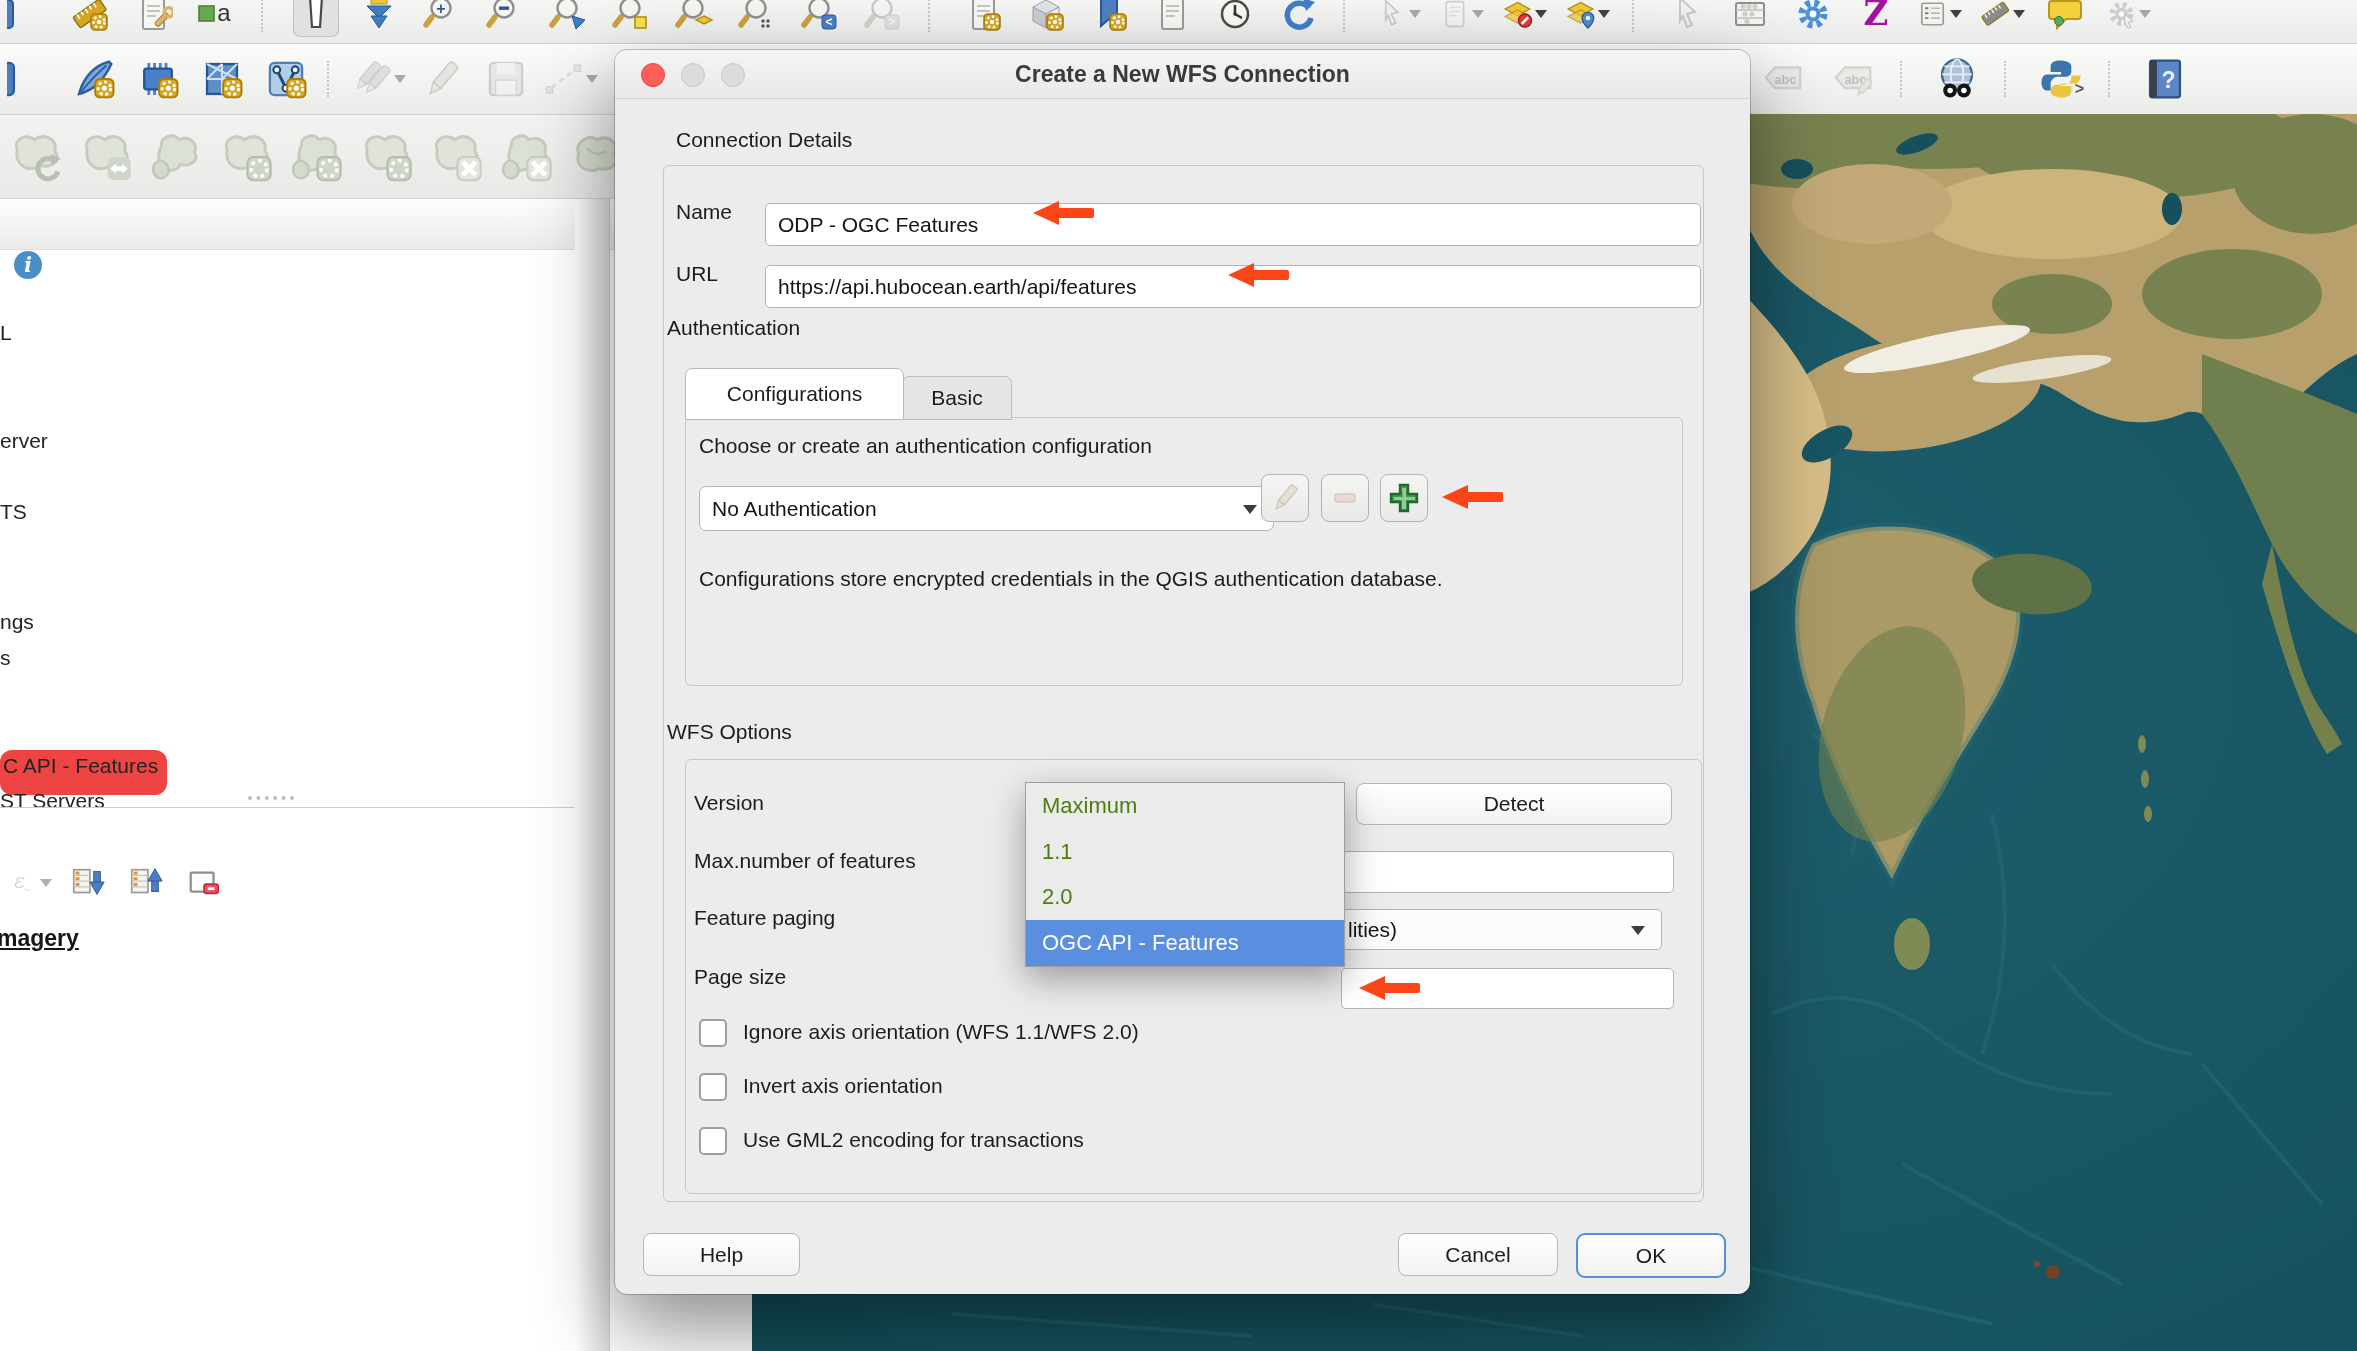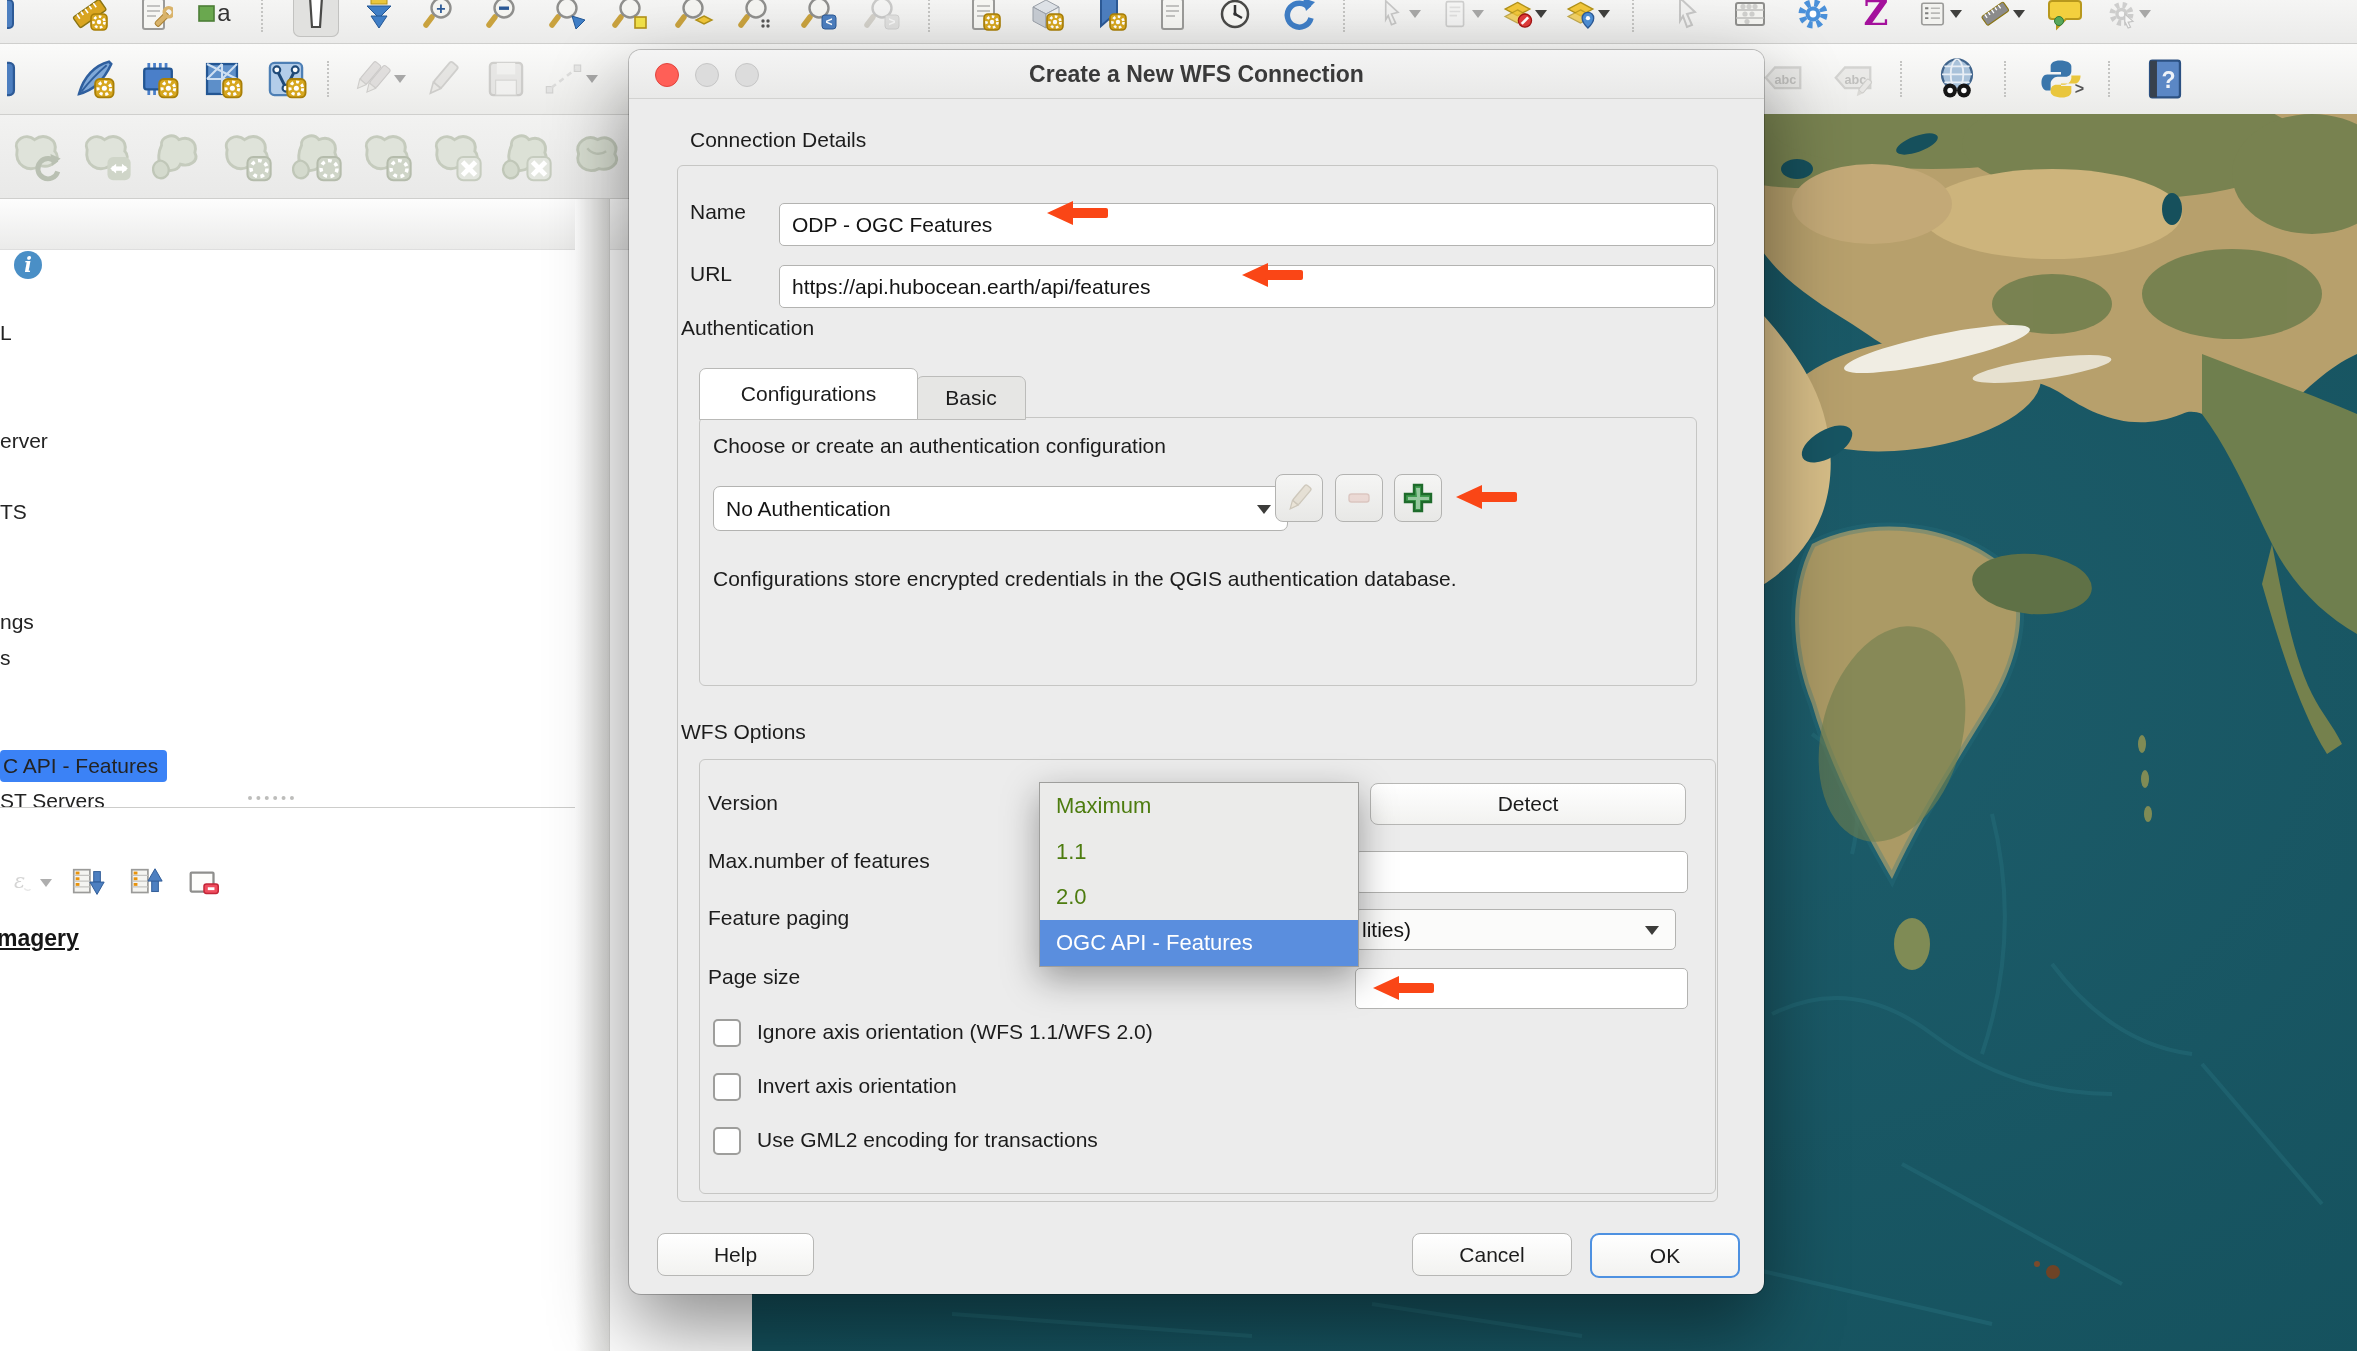--- a/index.html
+++ b/index.html
@@ -28,37 +28,37 @@
   .sep{width:8px;height:36px;border-left:2px dotted #c4c4c2;margin:0 5px;flex:none;align-self:center;}
 
   
   #panel{position:absolute;left:0;top:199px;width:752px;bottom:0;background:#fff;}
   #panel-head{position:absolute;left:0;top:0;width:100%;height:50px;
               background:linear-gradient(#fdfdfd,#ebebea);border-bottom:1px solid #dedede;}
   #info-badge{position:absolute;left:14px;top:52px;width:28px;height:28px;border-radius:50%;
               background:#4a8fc6;color:#fff;font-family:"DejaVu Serif",serif;font-style:italic;
               font-weight:bold;font-size:20px;display:flex;align-items:center;justify-content:center;}
   .tree-item{position:absolute;left:0;font-size:21px;color:#232323;white-space:nowrap;line-height:30px;}
-  .tree-item.selected{background:#3b82f6;border-radius:4px;padding:1px 9px 1px 3px;}
+  .tree-item.selected{background:#ef4444;border-radius:12px;padding:1px 9px 14px 3px;}
   #panel-divider{position:absolute;left:0;top:608px;width:609px;border-top:1px solid #cdcdcb;}
   #panel-handle{position:absolute;left:248px;top:597px;width:46px;height:5px;
                 border-top:4px dotted #bdbdbb;}
   #panel-strip{position:absolute;left:575px;top:0;bottom:0;width:34px;
                background:linear-gradient(90deg,#ffffff,#dcdcda);border-right:1px solid #cfcfcd;}
   #ptools{position:absolute;left:8px;top:662px;display:flex;align-items:center;gap:14px;}
   #ptools .ico{width:44px;height:44px;} #ptools .ico svg{width:38px;height:38px;}
   #imagery-heading{position:absolute;left:-3px;top:726px;font-size:23px;font-weight:bold;
                    color:#161616;text-decoration:underline;white-space:nowrap;}
 
   
   #map{position:absolute;left:752px;top:114px;right:0;bottom:0;}
   #map svg{display:block;width:100%;height:100%;}
 
   
-  #dlg{position:absolute;left:629px;top:50px;width:1135px;height:1244px;background:#ececec;
+  #dlg{position:absolute;left:615px;top:50px;width:1135px;height:1244px;background:#ececec;
        border-radius:12px;box-shadow:0 0 0 1px rgba(0,0,0,.22),0 34px 80px rgba(0,0,0,.45);}
   #dlg-titlebar{position:absolute;left:0;top:0;width:100%;height:48px;border-radius:12px 12px 0 0;
        background:linear-gradient(#f4f4f4,#e9e9e8);border-bottom:1px solid #d2d2d0;}
   .tl{position:absolute;top:13px;width:22px;height:22px;border-radius:50%;}
   #tl-close{left:26px;background:#ff5f57;border:1px solid #e0443e;}
   #tl-min{left:66px;background:#dcdcdc;border:1px solid #c6c6c6;}
   #tl-max{left:106px;background:#dcdcdc;border:1px solid #c6c6c6;}
   #dlg-title{position:absolute;left:0;top:0;width:100%;height:48px;line-height:48px;text-align:center;
        font-size:23px;font-weight:bold;color:#3a3a3a;}
   .lbl{position:absolute;font-size:21px;color:#1c1c1c;white-space:nowrap;}

